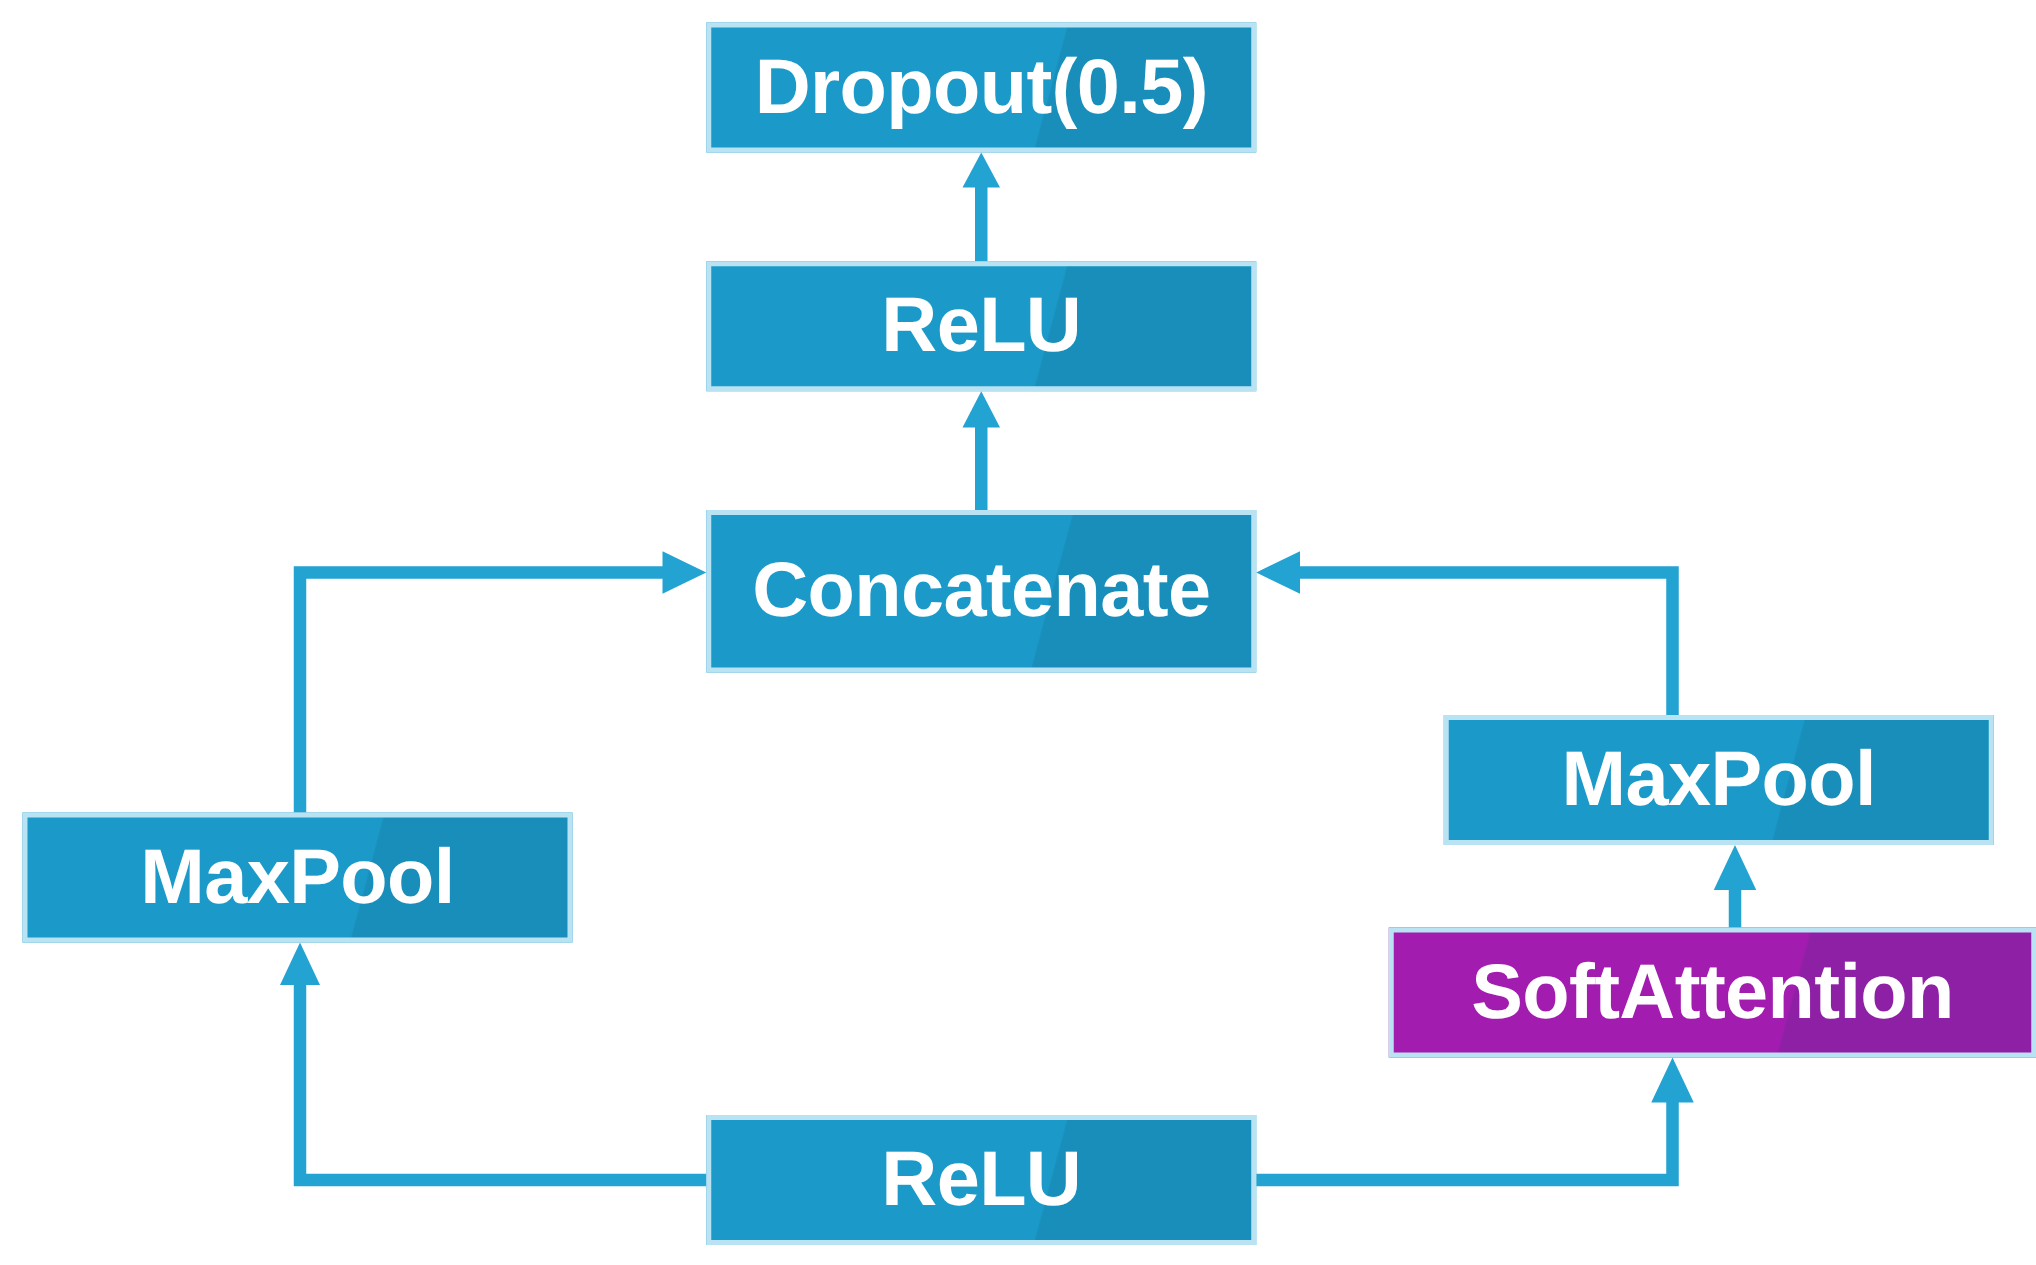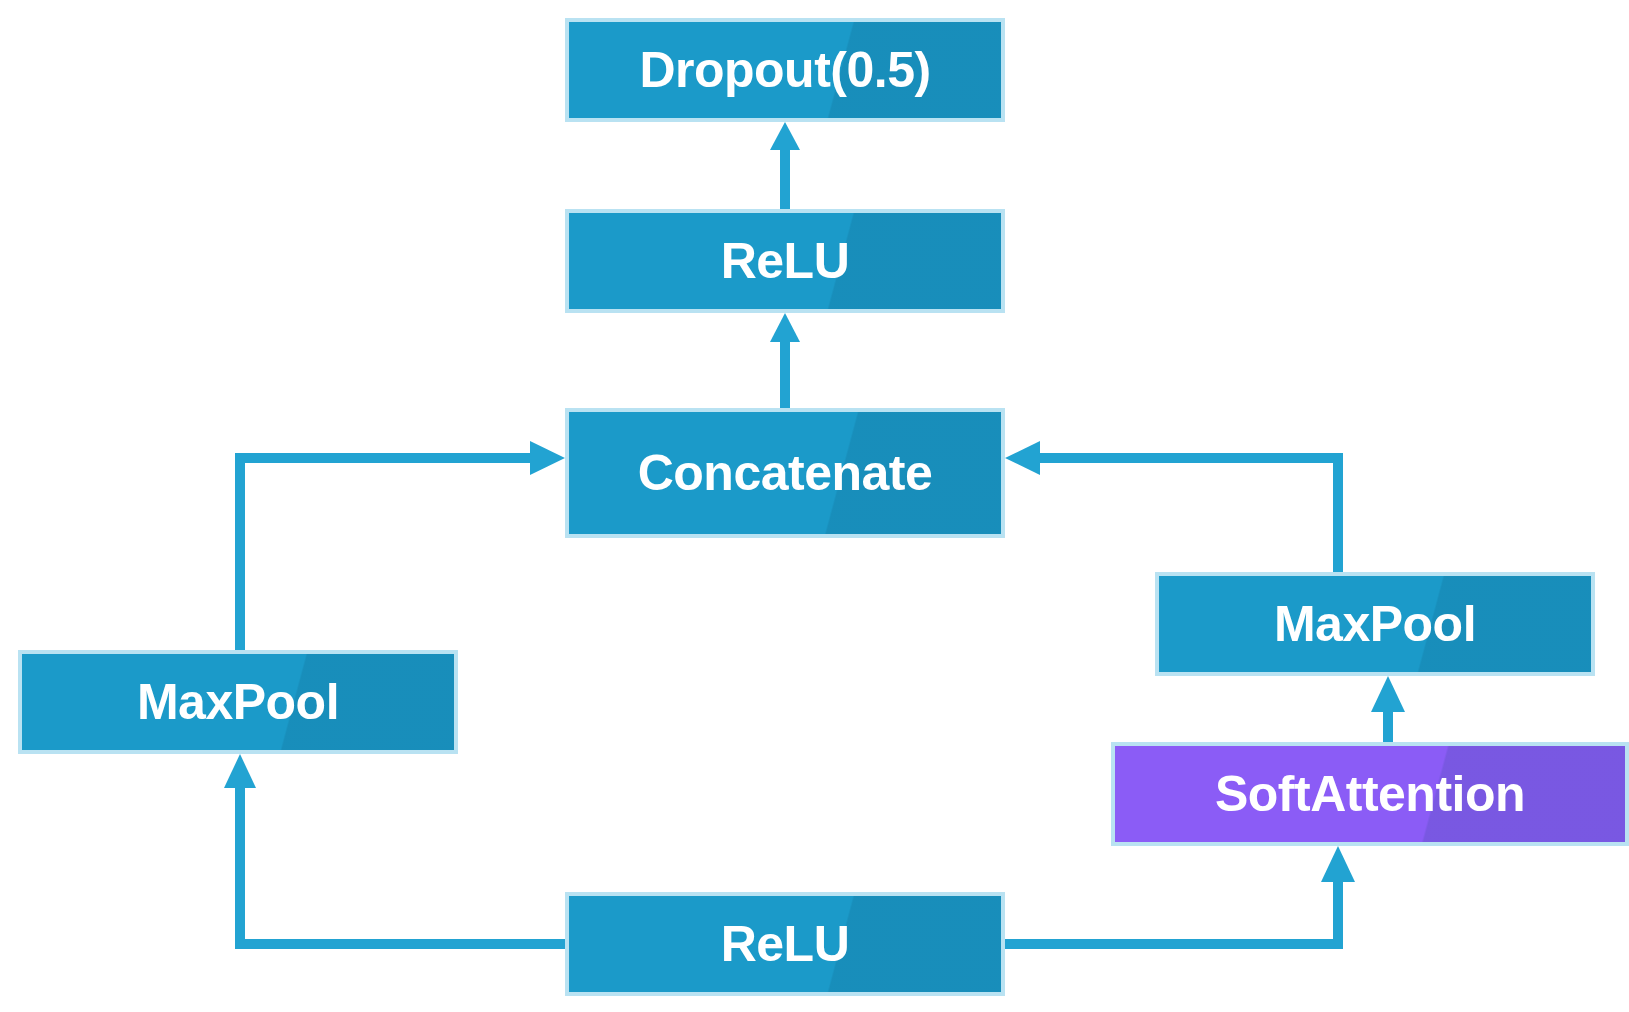--- a/index.html
+++ b/index.html
@@ -48,21 +48,21 @@
         rgba(0,0,0,0) 62%,
         rgba(0,60,90,0.13) 62.4%,
         rgba(0,60,90,0.13) 100%);
     pointer-events: none;
   }
   .node-label {
     position: relative;
     z-index: 1;
     color: #ffffff;
     font-weight: bold;
-    font-size: 50px;
+    font-size: 62px;
     line-height: 1;
     white-space: nowrap;
     letter-spacing: -0.5px;
   }
 </style>
 </head>
 <body>
 
 <div id="canvas">
 
@@ -118,21 +118,21 @@
       </div>
       <div class="node" style="left: 565px; top: 408px; width: 440px; height: 130px; background: rgb(27, 154, 201); border-color: rgb(185, 226, 242);">
         <span class="node-label" style="color: rgb(255, 255, 255);">Concatenate</span>
       </div>
       <div class="node" style="left: 18px; top: 650px; width: 440px; height: 104px; background: rgb(27, 154, 201); border-color: rgb(185, 226, 242);">
         <span class="node-label" style="color: rgb(255, 255, 255);">MaxPool</span>
       </div>
       <div class="node" style="left: 1155px; top: 572px; width: 440px; height: 104px; background: rgb(27, 154, 201); border-color: rgb(185, 226, 242);">
         <span class="node-label" style="color: rgb(255, 255, 255);">MaxPool</span>
       </div>
-      <div class="node" style="left: 1111px; top: 742px; width: 518px; height: 104px; background: #8b5cf6; border-color: rgb(185, 226, 242);">
+      <div class="node" style="left: 1111px; top: 742px; width: 518px; height: 104px; background: #a21caf; border-color: rgb(185, 226, 242);">
         <span class="node-label" style="color: rgb(255, 255, 255);">SoftAttention</span>
       </div>
       <div class="node" style="left: 565px; top: 892px; width: 440px; height: 104px; background: rgb(27, 154, 201); border-color: rgb(185, 226, 242);">
         <span class="node-label" style="color: rgb(255, 255, 255);">ReLU</span>
       </div>
     </div>
 
 </div>
 
 </body></html>

